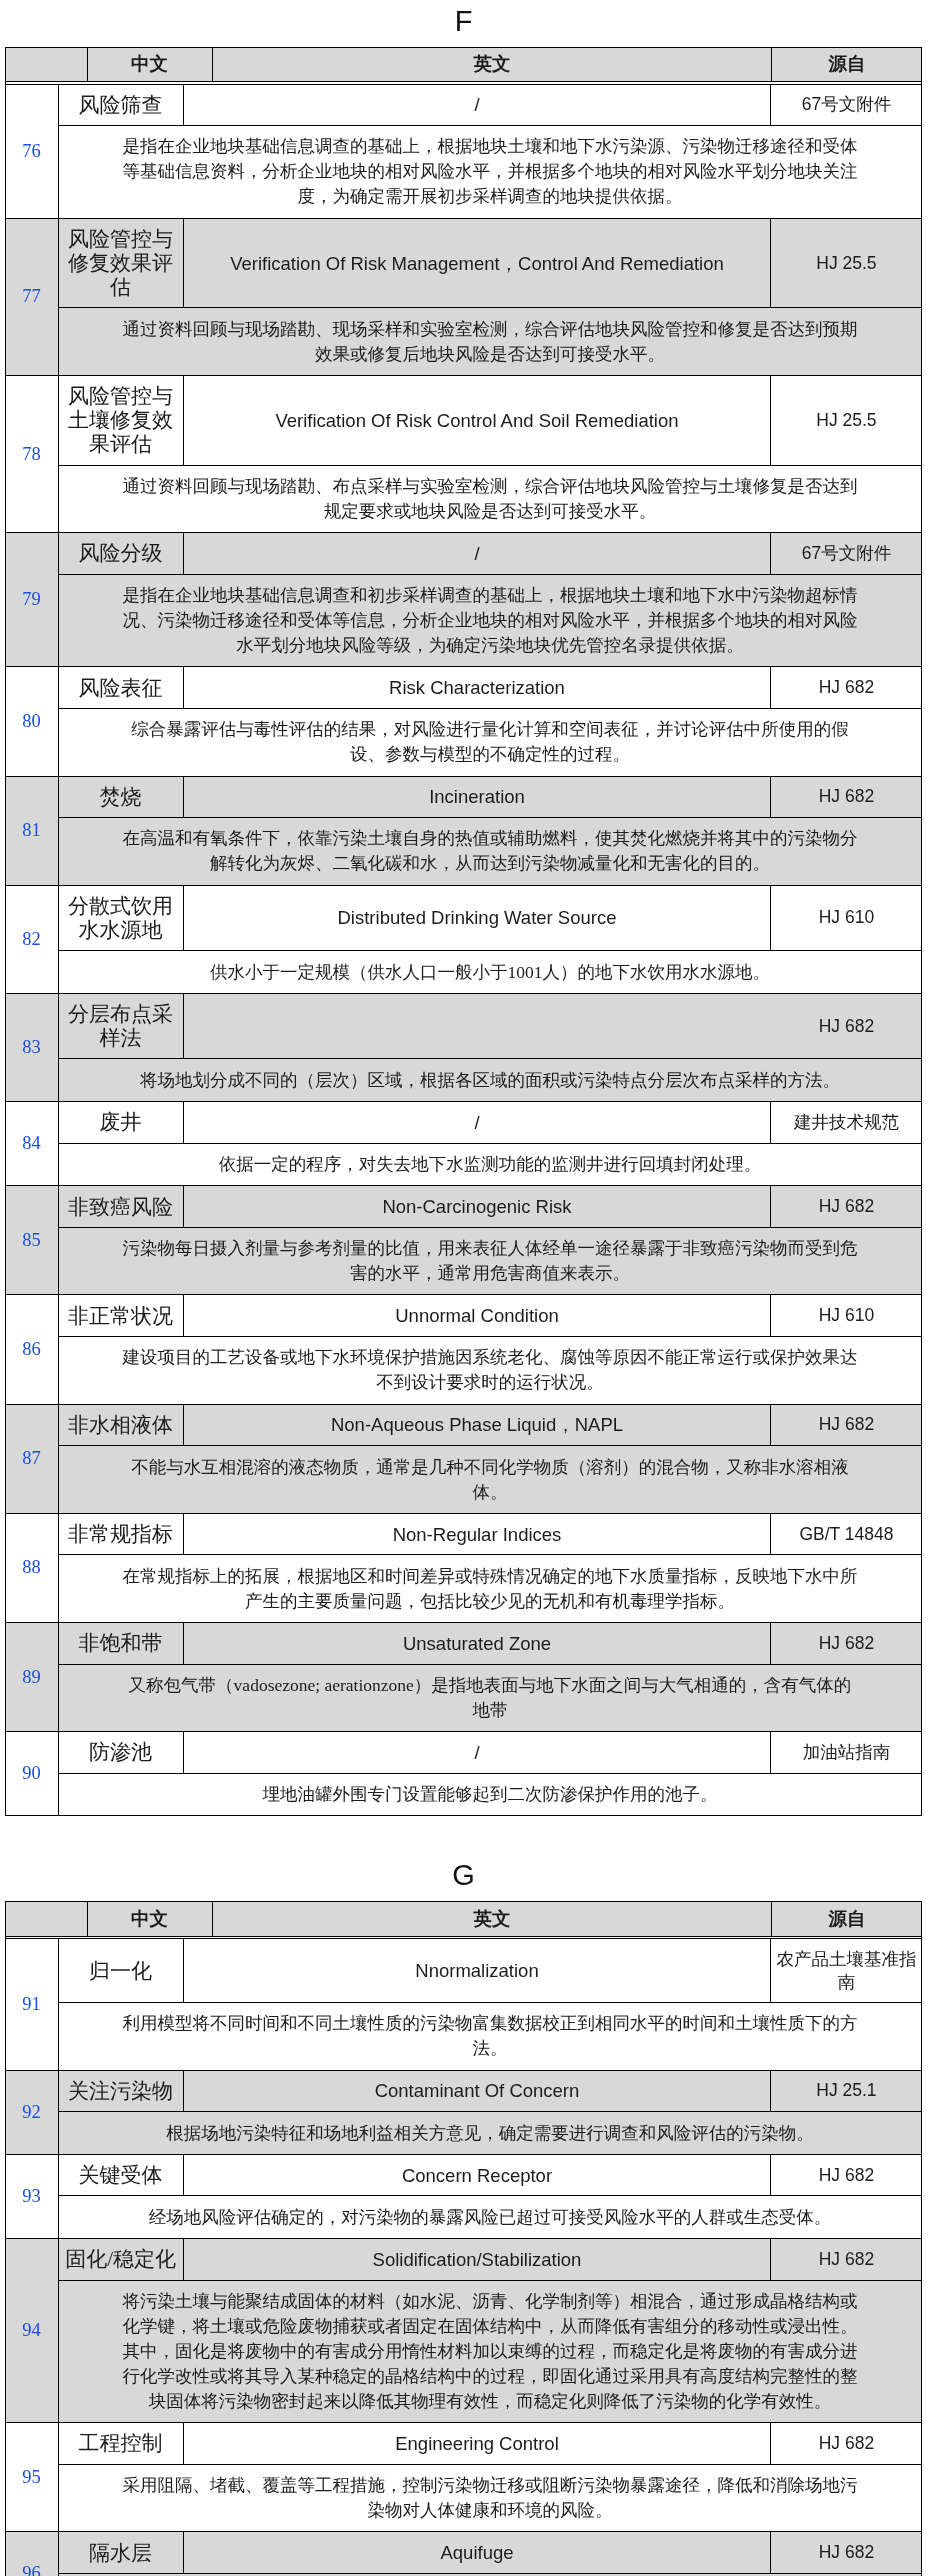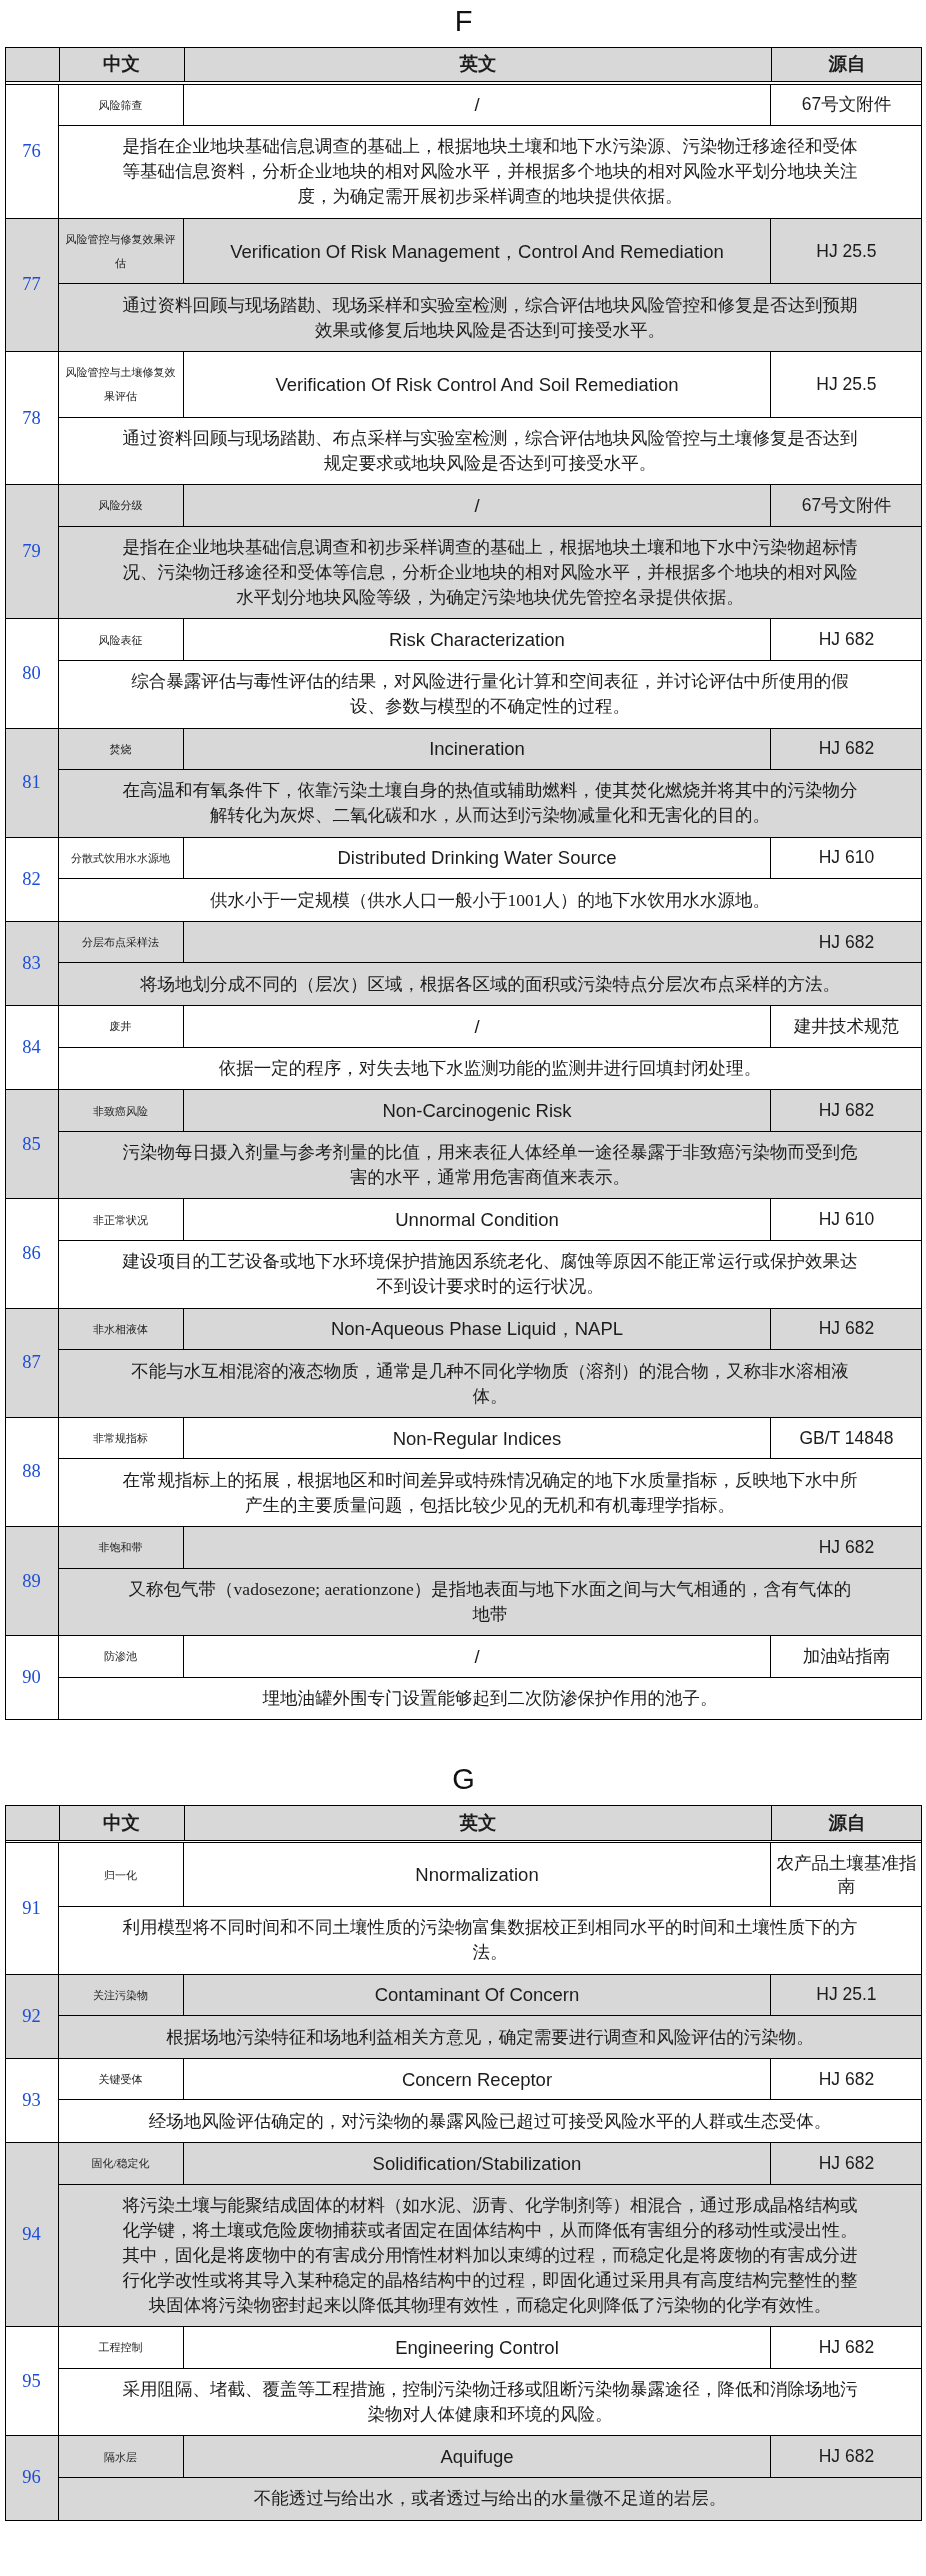--- a/index.html
+++ b/index.html
@@ -25,20 +25,21 @@
   .gtable {
     margin:0 4.6px;
     border:1.8px solid #000;
     background:#fff;
   }
   .hrow {
     display:grid;
     grid-template-columns:53px 125px 1fr 150px;
     background:#d8d8d8;
     border-bottom:0.9px solid #000;
+    padding-left:28px;
   }
   .hrow .hcell {
     padding:4.6px 1.8px;
     text-align:center;
     font-size:18.5px;
     font-weight:600;
     line-height:24px;
   }
   .hrow .hcell + .hcell { border-left:0.9px solid #000; }
 
@@ -58,21 +59,21 @@
     display:flex; align-items:center; justify-content:center;
     border-right:0.9px solid #000;
     font-size:18.5px; color:#1d4ed8;
   }
   .cell-cn {
     grid-column:2; grid-row:1;
     display:flex; align-items:center; justify-content:center;
     border-right:0.9px solid #000;
     text-align:center;
     padding:8.3px 3.7px;
-    font-size:11px; line-height:24px;
+    font-size:21px; line-height:24px;
   }
   .cell-en {
     grid-column:3; grid-row:1;
     display:flex; align-items:center; justify-content:center;
     border-right:0.9px solid #000;
     text-align:center;
     padding:8.3px 11px;
     font-family:"Liberation Sans","DejaVu Sans",sans-serif;
     font-size:18.5px; line-height:23px;
   }
@@ -193,20 +194,21 @@
           <div class="entry">
     <div class="cell-num">88</div>
     <div class="cell-cn">非常规指标</div>
     <div class="cell-en">Non-Regular Indices</div>
     <div class="cell-src">GB/T 14848</div>
     <div class="cell-def">在常规指标上的拓展，根据地区和时间差异或特殊情况确定的地下水质量指标，反映地下水中所产生的主要质量问题，包括比较少见的无机和有机毒理学指标。</div>
   </div>
           <div class="entry shaded">
     <div class="cell-num">89</div>
     <div class="cell-cn">非饱和带</div>
+    <div class="cell-en">Unsaturated Zone</div>
     <div class="cell-src">HJ 682</div>
     <div class="cell-def">又称包气带（vadosezone; aerationzone）是指地表面与地下水面之间与大气相通的，含有气体的地带</div>
   </div>
           <div class="entry">
     <div class="cell-num">90</div>
     <div class="cell-cn">防渗池</div>
     <div class="cell-en">/</div>
     <div class="cell-src">加油站指南</div>
     <div class="cell-def">埋地油罐外围专门设置能够起到二次防渗保护作用的池子。</div>
   </div>

